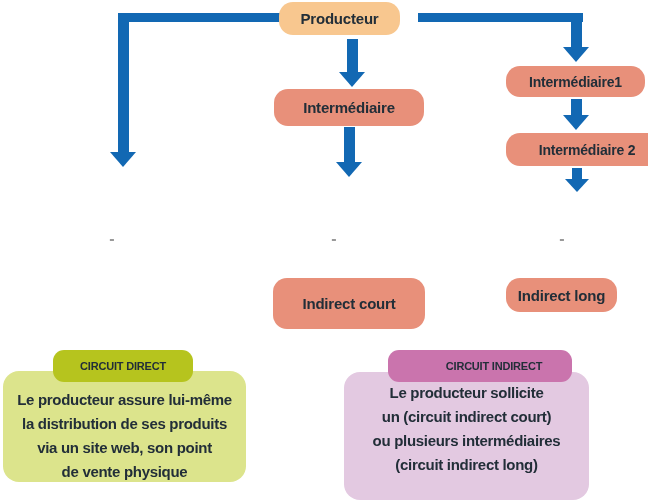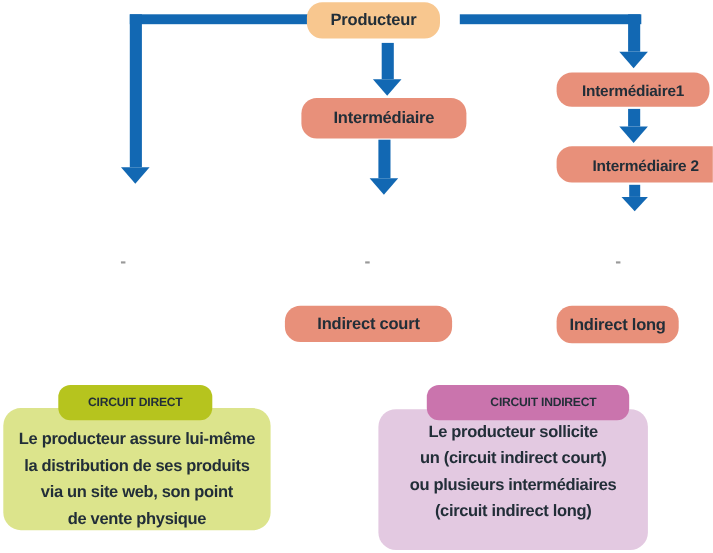--- a/index.html
+++ b/index.html
@@ -110,21 +110,21 @@
   <div class="arrowhead small" style="left:565px;top:179px;"></div>
 
   <div class="node peach" style="left:279px;top:2px;width:121px;height:33px;">Producteur</div>
 
   <div class="node salmon" style="left:274px;top:89px;width:150px;height:37px;">Intermédiaire</div>
 
   <div class="node salmon" style="left:506px;top:66px;width:139px;height:31px;font-size:14px;">Intermédiaire1</div>
 
   <div class="node salmon" style="left:506px;top:133px;width:162px;height:33px;font-size:14px;">Intermédiaire 2</div>
 
-  <div class="node salmon" style="left:259px;top:278px;width:152px;height:33px;">Indirect court</div>
+  <div class="node salmon" style="left:273px;top:278px;width:152px;height:51px;">Indirect court</div>
 
   <div class="node salmon" style="left:506px;top:278px;width:111px;height:34px;">Indirect long</div>
 
   <div class="dash" style="left:104px;top:232px;">-</div>
   <div class="dash" style="left:326px;top:232px;">-</div>
   <div class="dash" style="left:554px;top:232px;">-</div>
 
   <div class="callout-label olive" style="left:53px;top:350px;width:140px;height:32px;">CIRCUIT DIRECT</div>
   <div class="callout-body green" style="left:3px;top:371px;width:243px;height:111px;padding-top:17px;box-sizing:border-box;">
     <div class="bodyline">Le producteur assure lui-même</div>

